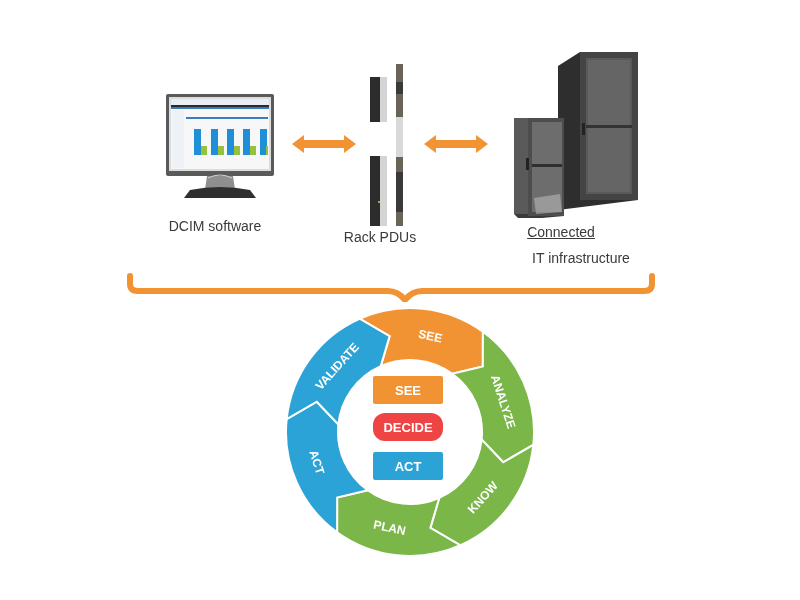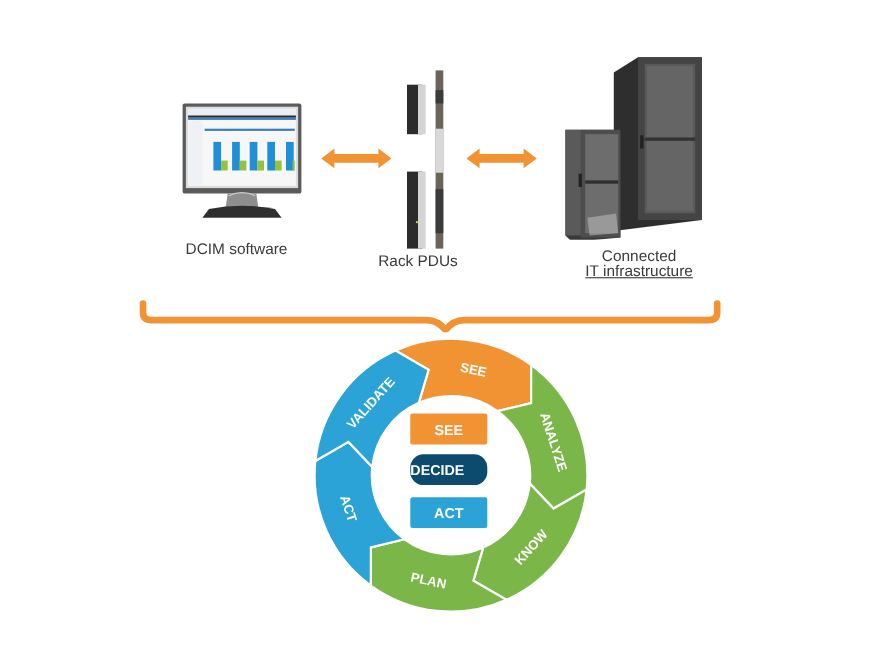--- a/index.html
+++ b/index.html
@@ -79,22 +79,22 @@
 
     <path d="M4 70 L54 70 L54 168 L10 172 L4 166 Z" fill="#3a3a3a"></path>
     <rect x="18" y="70" width="36" height="98" fill="#4d4d4d"></rect>
     <rect x="22" y="74" width="30" height="90" fill="#7a7a7a" opacity="0.7"></rect>
     <rect x="22" y="116" width="30" height="3" fill="#2f2f2f"></rect>
     <rect x="4" y="70" width="14" height="96" fill="#5a5a5a"></rect>
     <rect x="16" y="110" width="3" height="12" fill="#222"></rect>
     <path d="M24 150 L50 146 L52 164 L26 166 Z" fill="#b8b8b8" opacity="0.6"></path>
   </svg>
 </div>
-<div class="abs label" style="left:506px;top:222px;width:150px;">Connected</div>
-<div class="abs label" style="left:506px;top:236px;width:150px;text-decoration:underline;">IT infrastructure</div>
+<div class="abs label" style="left:486px;top:222px;width:150px;text-decoration:underline;">Connected</div>
+<div class="abs label" style="left:506px;top:248px;width:150px;">IT infrastructure</div>
 
 <div class="abs" style="left:126px;top:272px;width:530px;height:30px;">
   <svg width="530" height="30" viewBox="0 0 530 30">
     <path d="M4 4 L4 12 Q4 19 12 19 L262 19 Q272 19 279 28 Q286 19 296 19 L518 19 Q526 19 526 12 L526 4" fill="none" stroke="#F29333" stroke-width="6" stroke-linejoin="round" stroke-linecap="round"></path>
   </svg>
 </div>
 
 <div class="abs" style="left:282px;top:304px;width:256px;height:256px;">
   <svg id="cycle-svg" width="256" height="256" viewBox="0 0 256 256">
     <g id="ring-layer">
@@ -112,18 +112,18 @@
         <text x="107.6246542998596" y="223.85846487191296" fill="#ffffff" font-size="12" text-anchor="middle" dominant-baseline="central" transform="rotate(12 107.6246542998596 223.85846487191296)">PLAN</text>
         <text x="34.79646140307496" y="158.28366544874484" fill="#ffffff" font-size="12" text-anchor="middle" dominant-baseline="central" transform="rotate(72 34.79646140307496 158.28366544874484)">ACT</text>
         <text x="55.17180710321536" y="62.4252005768319" fill="#ffffff" font-size="12" text-anchor="middle" dominant-baseline="central" transform="rotate(312 55.17180710321536 62.4252005768319)">VALIDATE</text>
       </g>
   </svg>
 </div>
 
 <div class="abs" style="left:373px;top:376px;width:70px;height:28px;background:#F29333;border-radius:2px;display:flex;align-items:center;justify-content:center;">
   <span style="color:#fff;font-weight:700;font-size:13px;">SEE</span>
 </div>
-<div class="abs" style="left:373px;top:413px;width:70px;height:28px;background:#0c4a6e;border-radius:12px;display:flex;align-items:center;justify-content:flex-start;">
+<div class="abs" style="left:373px;top:413px;width:70px;height:28px;background:#ef4444;border-radius:12px;display:flex;align-items:center;justify-content:center;">
   <span style="color:#fff;font-weight:700;font-size:13px;">DECIDE</span>
 </div>
 <div class="abs" style="left:373px;top:452px;width:70px;height:28px;background:#2BA3D7;border-radius:2px;display:flex;align-items:center;justify-content:center;">
   <span style="color:#fff;font-weight:700;font-size:13px;">ACT</span>
 </div>
 
 </body></html>

